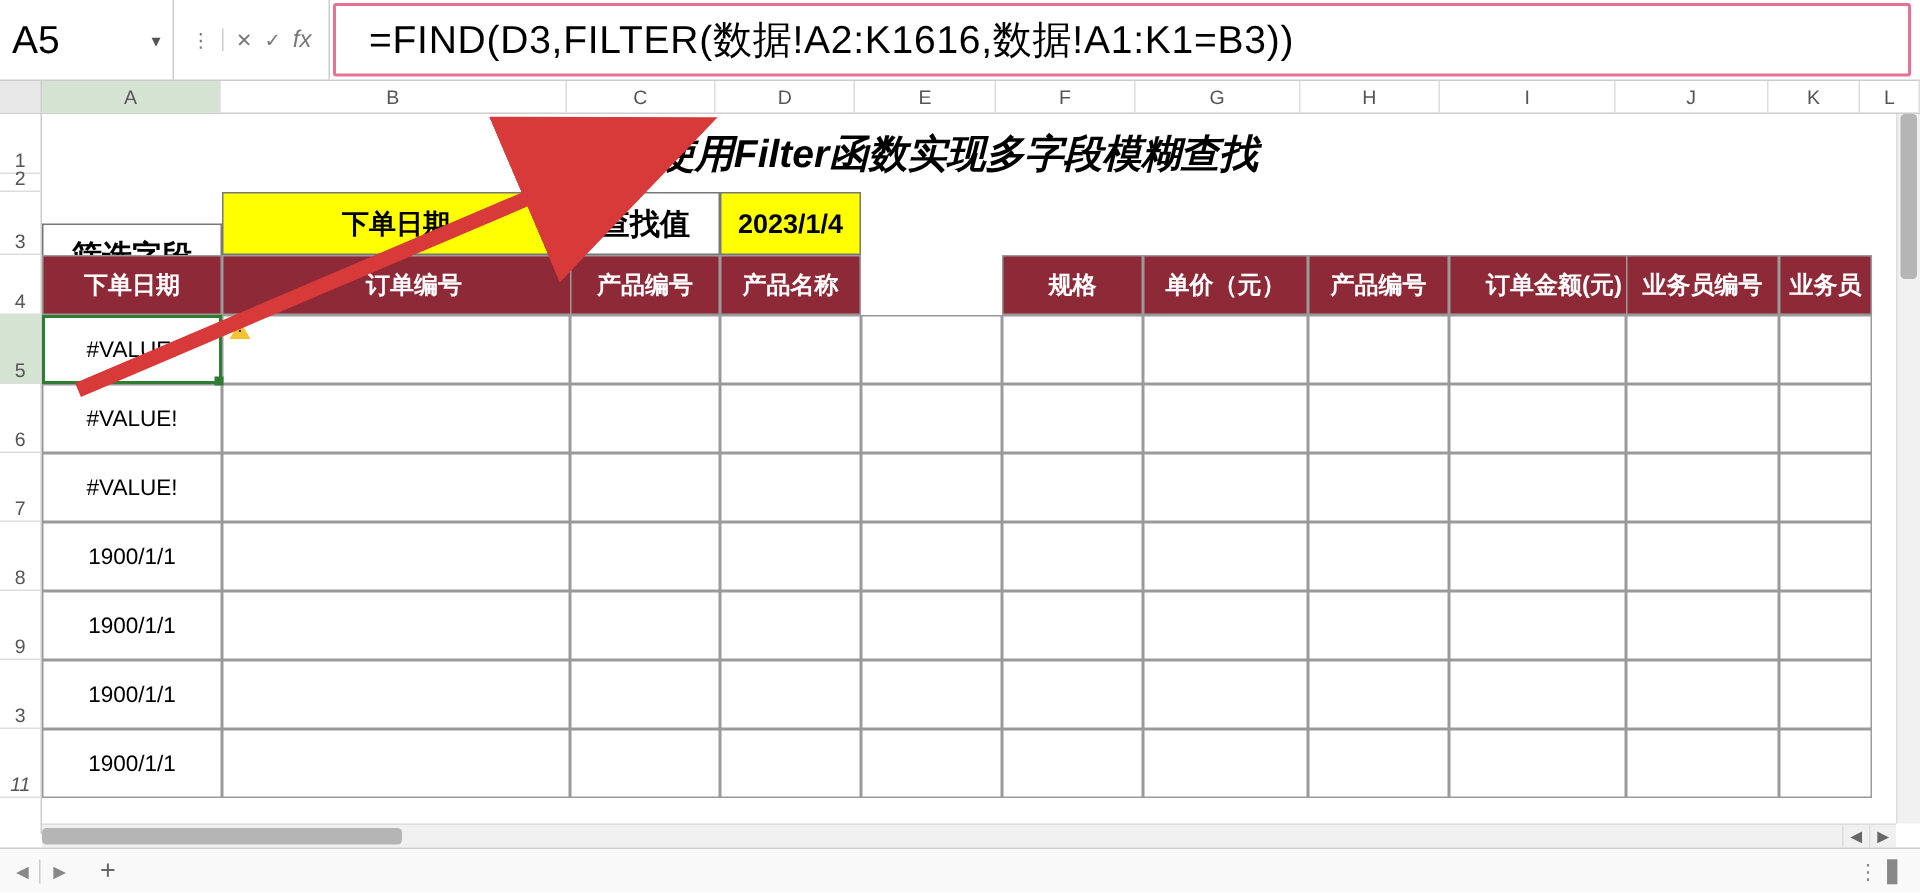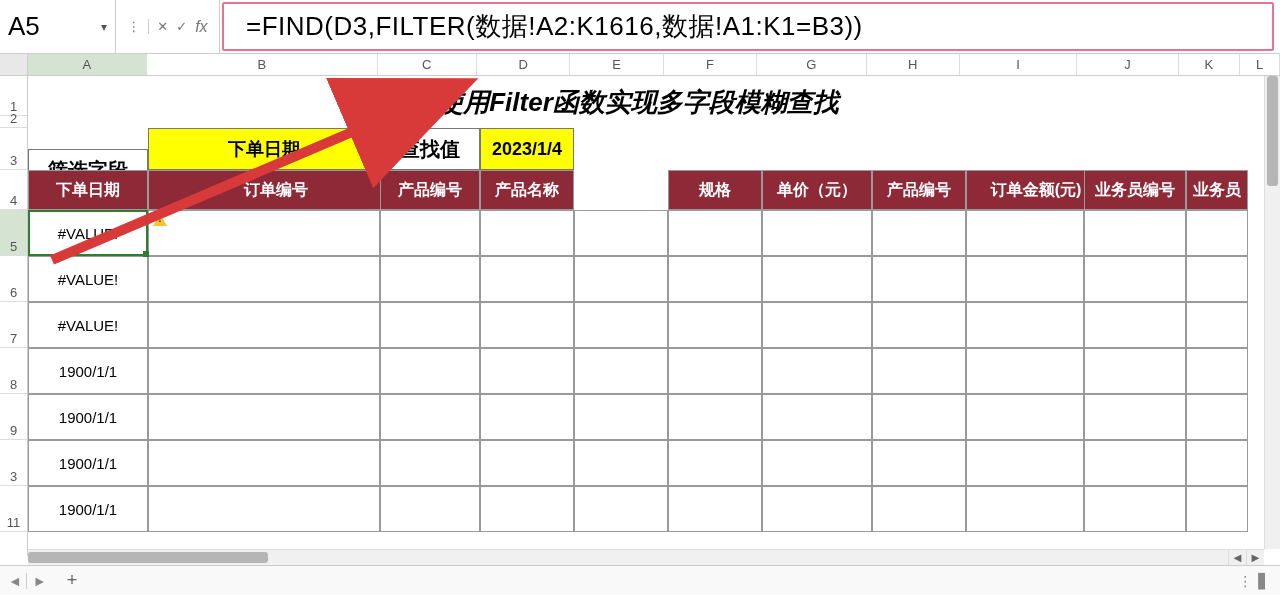--- a/index.html
+++ b/index.html
@@ -287,21 +287,21 @@
       <div class="row-head" style="height: 40px;">1</div>
       <div class="row-head" style="height: 12px;">2</div>
       <div class="row-head" style="height: 42px;">3</div>
       <div class="row-head" style="height: 40px;">4</div>
       <div class="row-head sel" style="height: 46px;">5</div>
       <div class="row-head" style="height: 46px;">6</div>
       <div class="row-head" style="height: 46px;">7</div>
       <div class="row-head" style="height: 46px;">8</div>
       <div class="row-head" style="height: 46px;">9</div>
       <div class="row-head" style="height: 46px;">3</div>
-      <div class="row-head" style="height: 46px;">11</div>
+      <div class="row-head" style="height: 46px; font-style: italic;">11</div>
     </div>
   <div class="sheet" id="sheet">
       <div class="cell title-cell" style="position: absolute; left: 0px; top: 0px; width: 1220px; height: 52px;">使用Filter函数实现多字段模糊查找</div>
       <div class="cell crit-label bordered" style="position: absolute; left: 0px; top: 52px; width: 120px; height: 42px; margin-top: 21px;">筛选字段</div>
       <div class="cell crit-yellow bordered" style="position: absolute; left: 120px; top: 52px; width: 232px; height: 42px;">下单日期</div>
       <div class="cell crit-label bordered" style="position: absolute; left: 352px; top: 52px; width: 100px; height: 42px;">查找值</div>
       <div class="cell crit-yellow bordered" style="position: absolute; left: 452px; top: 52px; width: 94px; height: 42px;">2023/1/4</div>
       <div class="cell hdr bordered-in" style="position: absolute; left: 0px; top: 94px; width: 120px; height: 40px;">下单日期</div>
       <div class="cell hdr bordered-in" style="position: absolute; left: 120px; top: 94px; width: 256px; height: 40px;">订单编号</div>
       <div class="cell hdr bordered-in" style="position: absolute; left: 352px; top: 94px; width: 100px; height: 40px;">产品编号</div>

